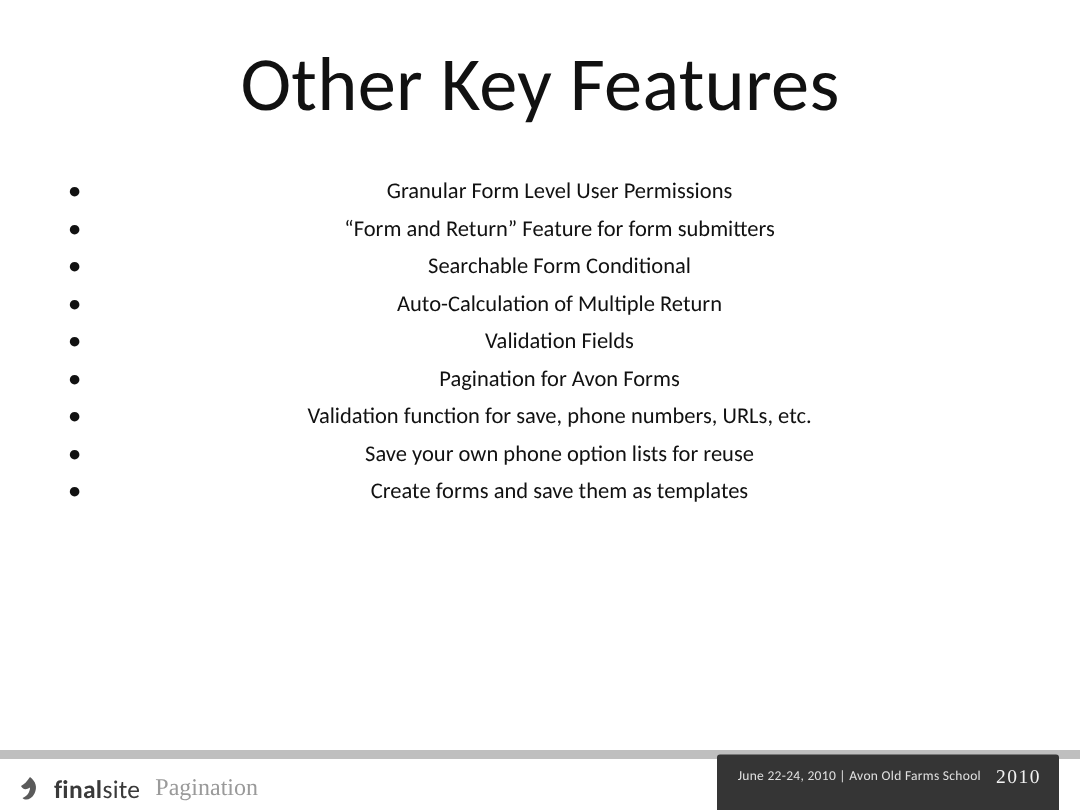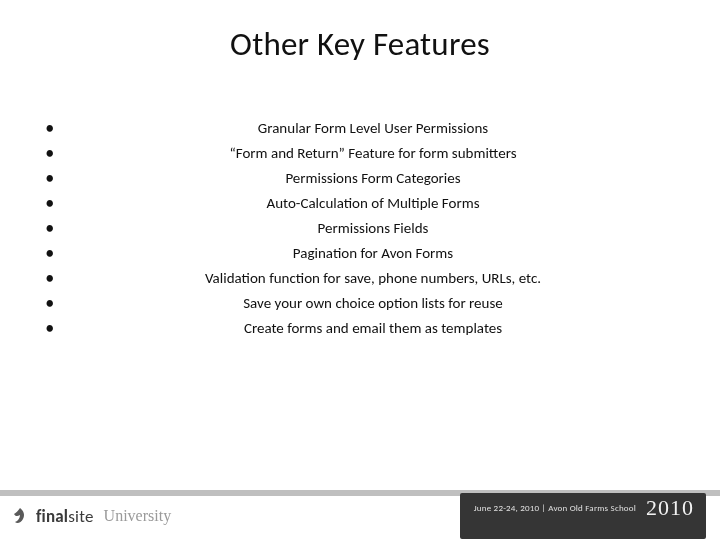--- a/index.html
+++ b/index.html
@@ -18,21 +18,21 @@
     height: 540px;
     position: relative;
     box-sizing: border-box;
   }
   .title {
     position: absolute;
     top: 24px;
     left: 0;
     width: 100%;
     text-align: center;
-    font-size: 33px;
+    font-size: 51px;
     font-weight: 400;
     color: #111;
     letter-spacing: 0.2px;
   }
   .bullets {
     position: absolute;
     top: 116px;
     left: 46px;
     right: 46px;
   }
@@ -48,21 +48,21 @@
     flex: 0 0 26px;
     text-align: left;
     font-weight: 700;
   }
   .bullet-text {
     flex: 1;
     text-align: center;
   }
   .footer {
     position: absolute;
-    bottom: 16px;
+    bottom: 6px;
     left: 0;
     width: 100%;
     height: 34px;
   }
   .footer-divider {
     height: 6px;
     background: #bfbfbf;
     width: 100%;
   }
   .footer-bar {
@@ -116,21 +116,21 @@
     border-radius: 2px;
   }
   .right-meta {
     font-size: 9px;
     line-height: 10px;
     color: #e0e0e0;
     letter-spacing: 0.2px;
     white-space: nowrap;
   }
   .right-year {
-    font-size: 22px;
+    font-size: 13px;
     font-weight: 400;
     font-family: Georgia, "Times New Roman", serif;
     color: #f2f2f2;
     letter-spacing: 1px;
     text-align: right;
   }
 </style>
 </head>
 <body>
 
@@ -142,59 +142,59 @@
     <div class="bullet-row">
       <div class="bullet-dot">•</div>
       <div class="bullet-text">Granular Form Level User Permissions</div>
     </div>
     <div class="bullet-row">
       <div class="bullet-dot">•</div>
       <div class="bullet-text">“Form and Return” Feature for form submitters</div>
     </div>
     <div class="bullet-row">
       <div class="bullet-dot">•</div>
-      <div class="bullet-text">Permissions Form Categories</div>
-    </div>
-    <div class="bullet-row">
-      <div class="bullet-dot">•</div>
-      <div class="bullet-text">Auto-Calculation of Multiple Forms</div>
-    </div>
-    <div class="bullet-row">
-      <div class="bullet-dot">•</div>
-      <div class="bullet-text">Permissions Fields</div>
+      <div class="bullet-text">Searchable Form Conditional</div>
+    </div>
+    <div class="bullet-row">
+      <div class="bullet-dot">•</div>
+      <div class="bullet-text">Auto-Calculation of Multiple Return</div>
+    </div>
+    <div class="bullet-row">
+      <div class="bullet-dot">•</div>
+      <div class="bullet-text">Validation Fields</div>
     </div>
     <div class="bullet-row">
       <div class="bullet-dot">•</div>
       <div class="bullet-text">Pagination for Avon Forms</div>
     </div>
     <div class="bullet-row">
       <div class="bullet-dot">•</div>
       <div class="bullet-text">Validation function for save, phone numbers, URLs, etc.</div>
     </div>
     <div class="bullet-row">
       <div class="bullet-dot">•</div>
-      <div class="bullet-text">Save your own choice option lists for reuse</div>
-    </div>
-    <div class="bullet-row">
-      <div class="bullet-dot">•</div>
-      <div class="bullet-text">Create forms and email them as templates</div>
+      <div class="bullet-text">Save your own phone option lists for reuse</div>
+    </div>
+    <div class="bullet-row">
+      <div class="bullet-dot">•</div>
+      <div class="bullet-text">Create forms and save them as templates</div>
     </div>
   </div>
 
   <div class="footer">
     <div class="footer-divider"></div>
     <div class="footer-bar">
       <div class="logo-group">
         <div class="fs-logo">
           <svg class="fs-icon" viewBox="0 0 40 40">
             <path d="M20 4 C28 10 30 18 26 26 C22 34 14 36 10 32 C16 30 20 24 20 18 C14 22 10 20 8 16 C12 14 16 10 20 4 Z" fill="#5a5a5a"></path>
           </svg>
           <span class="fs-word"><b>final</b><span>site</span></span>
         </div>
-        <span class="univ">University</span>
+        <span class="univ">Pagination</span>
       </div>
       <div class="right-block">
         <span class="right-meta">June 22-24, 2010 | Avon Old Farms School</span>
         <span class="right-year">2010</span>
       </div>
     </div>
   </div>
 
 </div>
 

